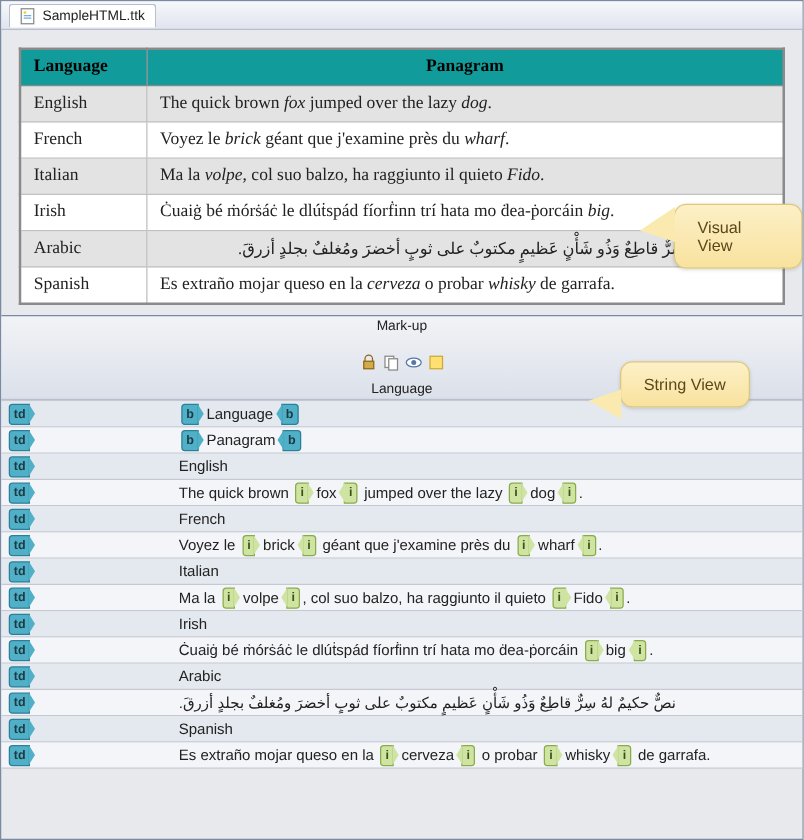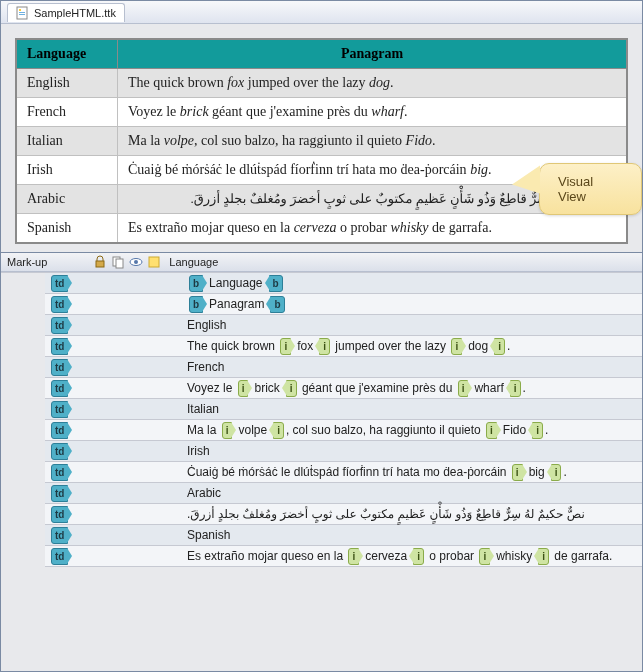--- a/index.html
+++ b/index.html
@@ -10,26 +10,26 @@
   .visual-view { padding:14px 14px 8px 14px; }
   table.panagram { width:100%; border-collapse:collapse; background:#fff; border:2px solid #8a8a8a; font-family:"Times New Roman",serif; font-size:14px; }
   table.panagram th { background:#129b9b; color:#000; font-weight:bold; text-align:left; padding:6px 10px; border:1px solid #8a8a8a; }
   table.panagram th.center { text-align:center; }
   table.panagram td { padding:6px 10px; border:1px solid #c0c0c0; }
   table.panagram tr:nth-child(even) td { background:#e3e3e3; }
   table.panagram tr:nth-child(odd) td { background:#fff; }
   table.panagram td.lang { width:80px; }
   em.i { font-style:italic; }
   .rtl { direction:rtl; text-align:right; font-size:13px; }
-  .markup-bar { background:linear-gradient(#f2f3f6,#dbe0ea); border-top:1px solid #7a8aa3; border-bottom:1px solid #b7bfcf; padding:2px 6px; display:flex; align-items:center; gap:8px; font-size:11px; }
+  .markup-bar { background:linear-gradient(#f2f3f6,#dbe0ea); border-top:1px solid #7a8aa3; border-bottom:1px solid #b7bfcf; padding:2px 6px; display:flex; align-items:center; gap:8px; font-size:11px;flex-direction:column; }
   .markup-bar .spacer { width:30px; }
   .markup-bar .icons { display:flex; gap:4px; align-items:center; }
   .mini-icon { width:14px; height:14px; display:inline-block; }
   .grid { border-top:1px solid #c6c9d2; }
-  .row { display:flex; border-bottom:1px solid #c6c9d2; align-items:center; min-height:20px; font-size:12px;margin-left:44px; }
+  .row { display:flex; border-bottom:1px solid #c6c9d2; align-items:center; min-height:20px; font-size:12px; }
   .row:nth-child(odd) { background:#e4e9ef; }
   .row:nth-child(even) { background:#f3f5f8; }
   .cell-markup { width:130px; padding:1px 4px; display:flex; align-items:center; }
   .cell-text { flex:1; padding:1px 4px; display:flex; align-items:center; flex-wrap:wrap; gap:0; }
   .tag { display:inline-flex; align-items:center; height:15px; background:#4fb0c8; border:1px solid #2d7f98; border-radius:3px; padding:0 3px; font-size:10px; font-weight:bold; color:#1d3942; margin:0 2px; position:relative; }
   .tag.open::after { content:""; position:absolute; left:100%; top:-1px; border:8.5px solid transparent; border-left:5px solid #4fb0c8; border-right:none; }
   .tag.close::before { content:""; position:absolute; right:100%; top:-1px; border:8.5px solid transparent; border-right:5px solid #4fb0c8; border-left:none; }
   .tag.open { border-radius:3px 0 0 3px; margin-right:6px; }
   .tag.close { border-radius:0 3px 3px 0; margin-left:6px; }
   .tag.protected { background:#cfe4a3; border-color:#8aab4a; color:#3c5214; }
@@ -272,14 +272,15 @@
           <span class="txt"> o probar </span>
           <span class="tag open protected">i</span>
           <span class="txt">whisky</span>
           <span class="tag close protected">i</span>
           <span class="txt"> de garrafa.</span>
         </div>
       </div>
     </div>
 
   <div class="callout" id="co-visual"><span>Visual View</span></div>
+  <div class="callout" id="co-string"><span>String View</span></div>
 
 </div>
 
 </body></html>

